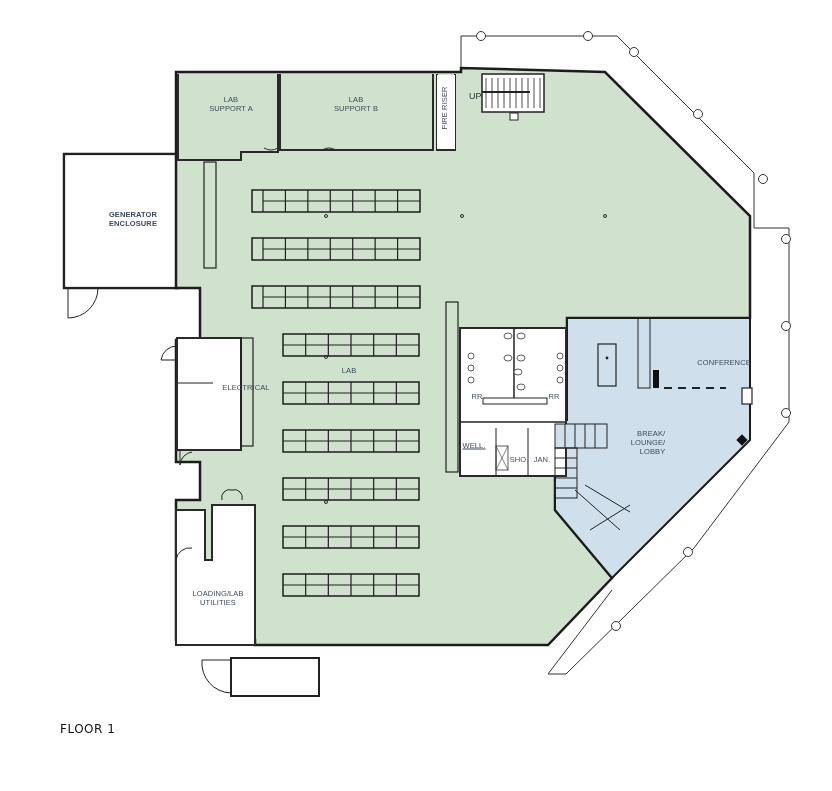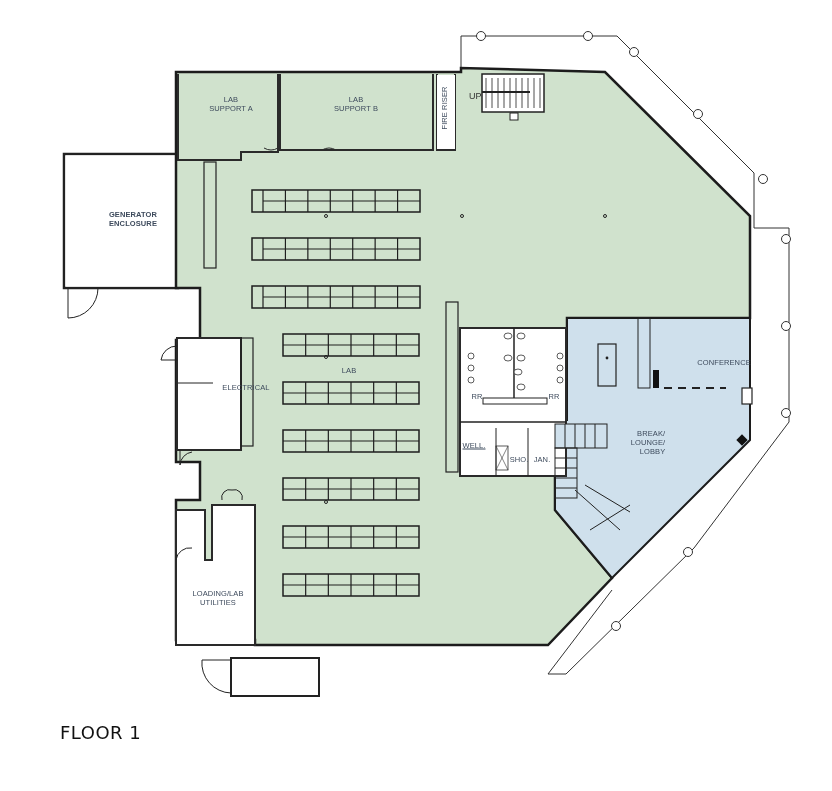--- a/index.html
+++ b/index.html
@@ -1,20 +1,20 @@
 <!DOCTYPE html>
 <html><head>
 <meta charset="utf-8">
 <style>
   html, body { margin: 0; padding: 0; background: #ffffff; }
   body { width: 832px; height: 791px; position: relative; overflow: hidden; font-family: "Liberation Sans", sans-serif; }
   #plan { position: absolute; left: 0; top: 0; width: 832px; height: 791px; }
   .room-label { position: absolute; font-family: "Liberation Sans", sans-serif; font-size: 7.5px; line-height: 9px; color: #3d4a5c; text-align: center; white-space: pre-line; transform: translate(-50%, -50%); letter-spacing: 0.1px; }
   .room-label.vertical { transform: translate(-50%, -50%) rotate(-90deg); white-space: nowrap; }
-  .floor-title { position: absolute; left: 60px; top: 722px; font-family: "DejaVu Sans", sans-serif; font-size: 18px; color: #111; letter-spacing: 0.5px; }
+  .floor-title { position: absolute; left: 60px; top: 722px; font-family: "DejaVu Sans", sans-serif; font-size: 12px; color: #111; letter-spacing: 0.5px; }
   .up-label { position: absolute; font-size: 9px; color: #333; font-family: "Liberation Sans", sans-serif; }
 </style>
 </head>
 <body>
 
 <svg id="plan" viewBox="0 0 832 791" xmlns="http://www.w3.org/2000/svg">
 
   <g fill="none" stroke="#333" stroke-width="1">
     <polyline points="461,68 461,36 617,36 754,173 754,228 789,228 789,422 694,548 566,674 548,674 612,590"></polyline>
   </g>

